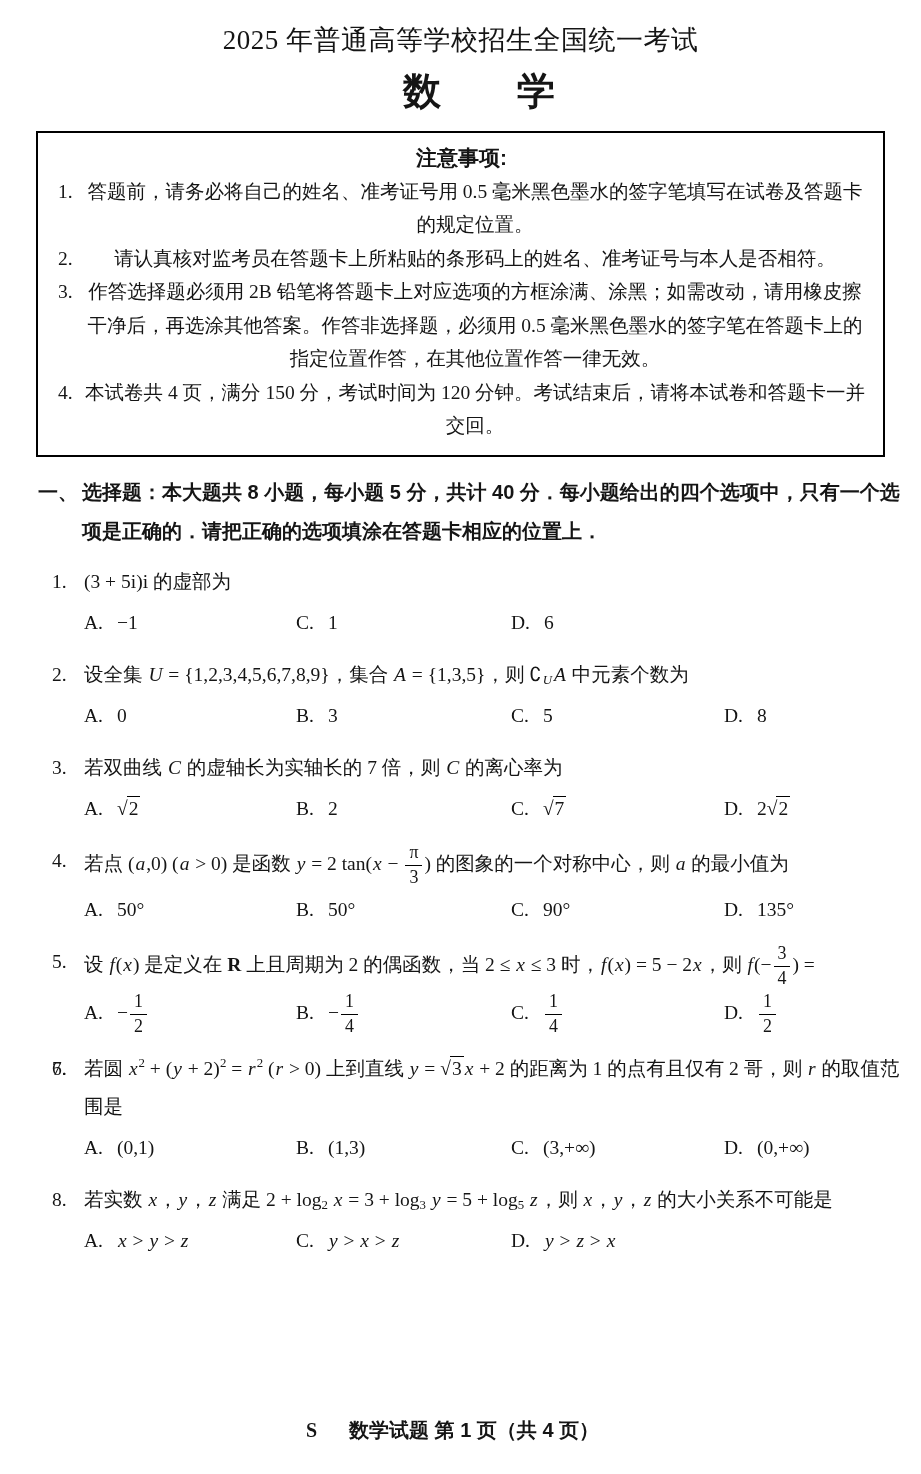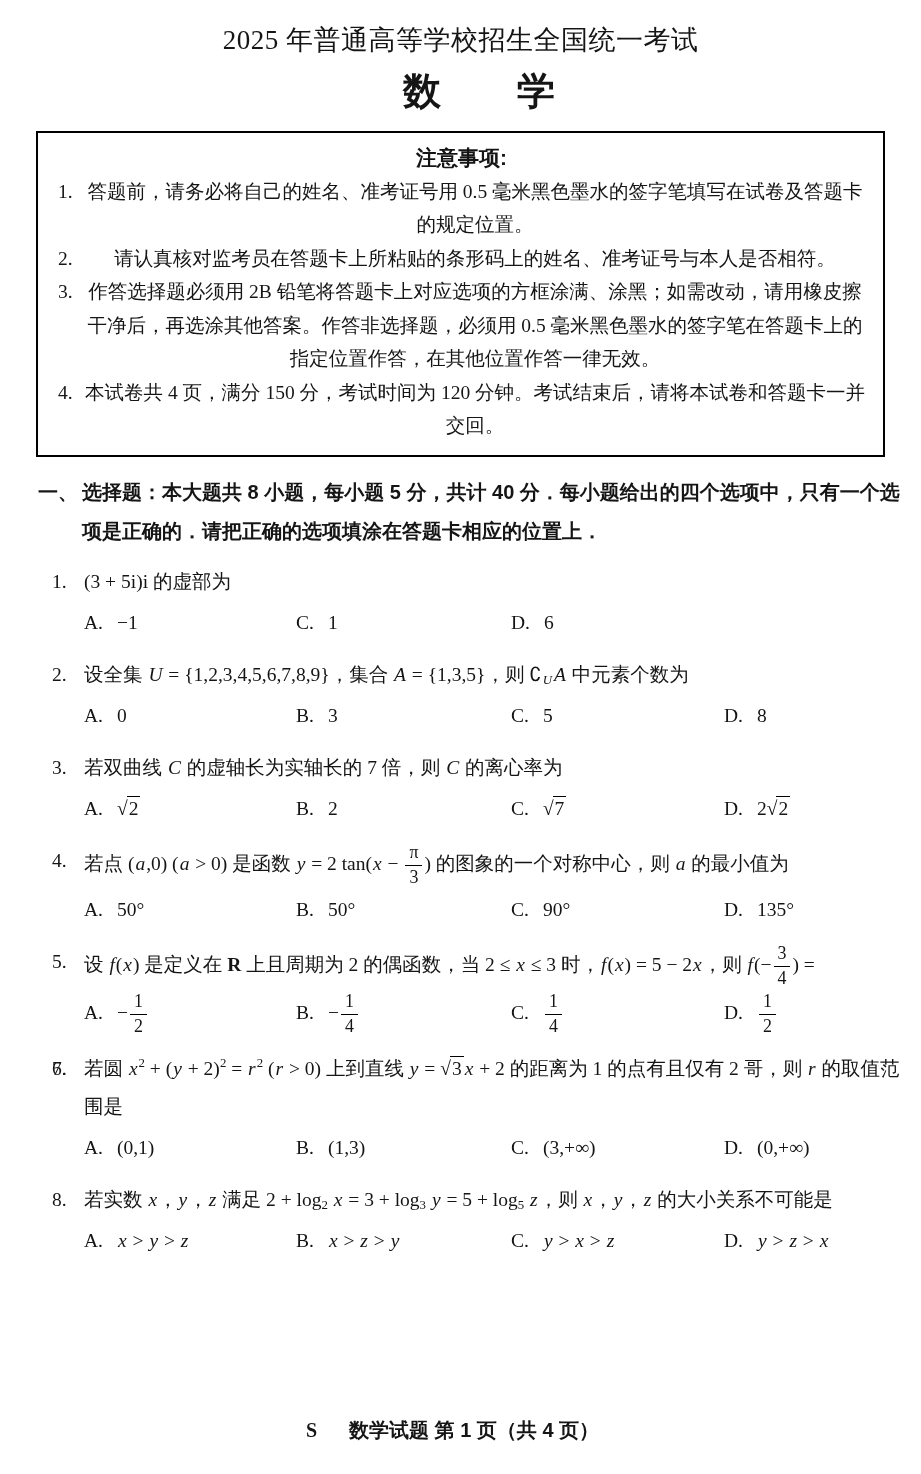--- a/index.html
+++ b/index.html
@@ -170,21 +170,20 @@
       <span class="option"><span class="olabel">C.</span><span class="otext">(3,+∞)</span></span>
       <span class="option"><span class="olabel">D.</span><span class="otext">(0,+∞)</span></span>
     </div>
   </div>
 
   <div class="question">
     <span class="qnum">8.</span>
     <span class="qbody">若实数 <i>x</i>，<i>y</i>，<i>z</i> 满足 2 + log<sub>2</sub> <i>x</i> = 3 + log<sub>3</sub> <i>y</i> = 5 + log<sub>5</sub> <i>z</i>，则 <i>x</i>，<i>y</i>，<i>z</i> 的大小关系不可能是</span>
     <div class="options">
       <span class="option"><span class="olabel">A.</span><span class="otext"><i>x</i> &gt; <i>y</i> &gt; <i>z</i></span></span>
-      <span class="option"><span class="olabel">B.</span><span class="otext"><i>x</i> &gt; <i>z</i> &gt; <i>y</i></span></span>
       <span class="option"><span class="olabel">C.</span><span class="otext"><i>y</i> &gt; <i>x</i> &gt; <i>z</i></span></span>
       <span class="option"><span class="olabel">D.</span><span class="otext"><i>y</i> &gt; <i>z</i> &gt; <i>x</i></span></span>
     </div>
   </div>
 
 </div>
 
 <div class="footer">
   <span class="footer-code">S</span><span class="footer-text">数学试题 第 1 页（共 4 页）</span>
 </div>

